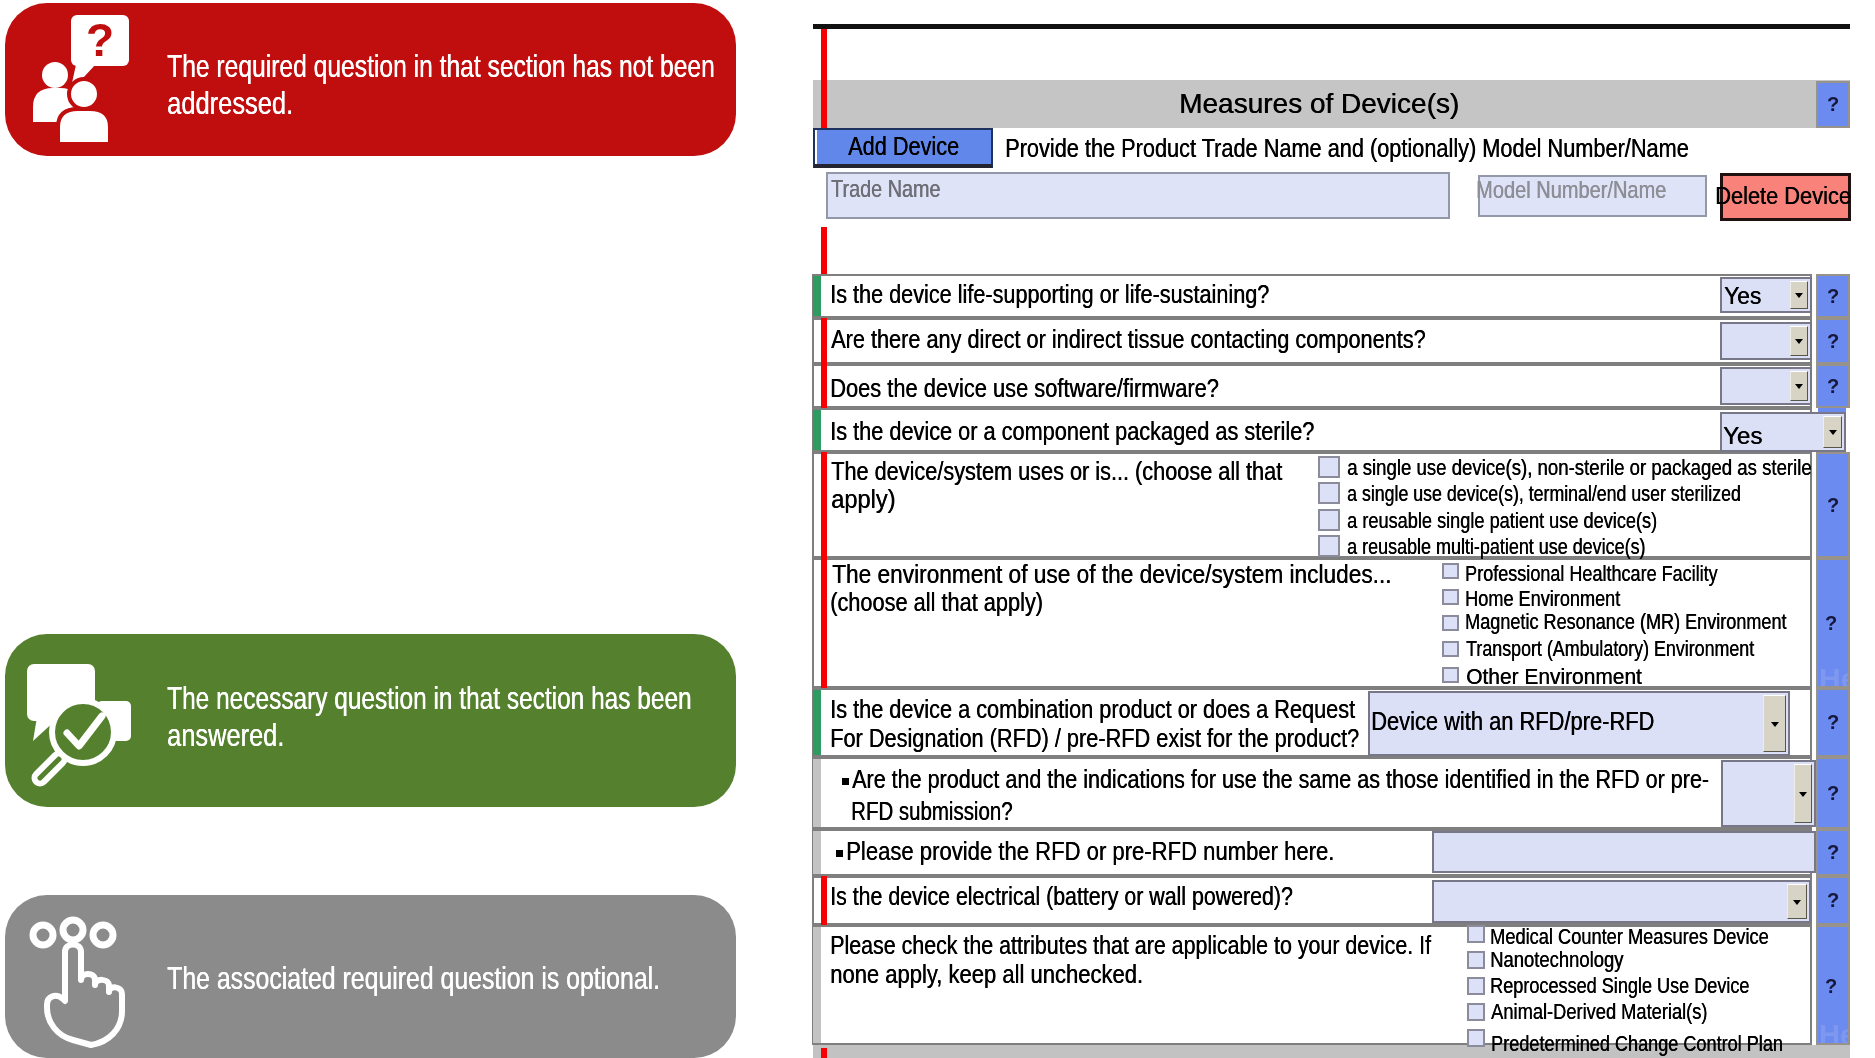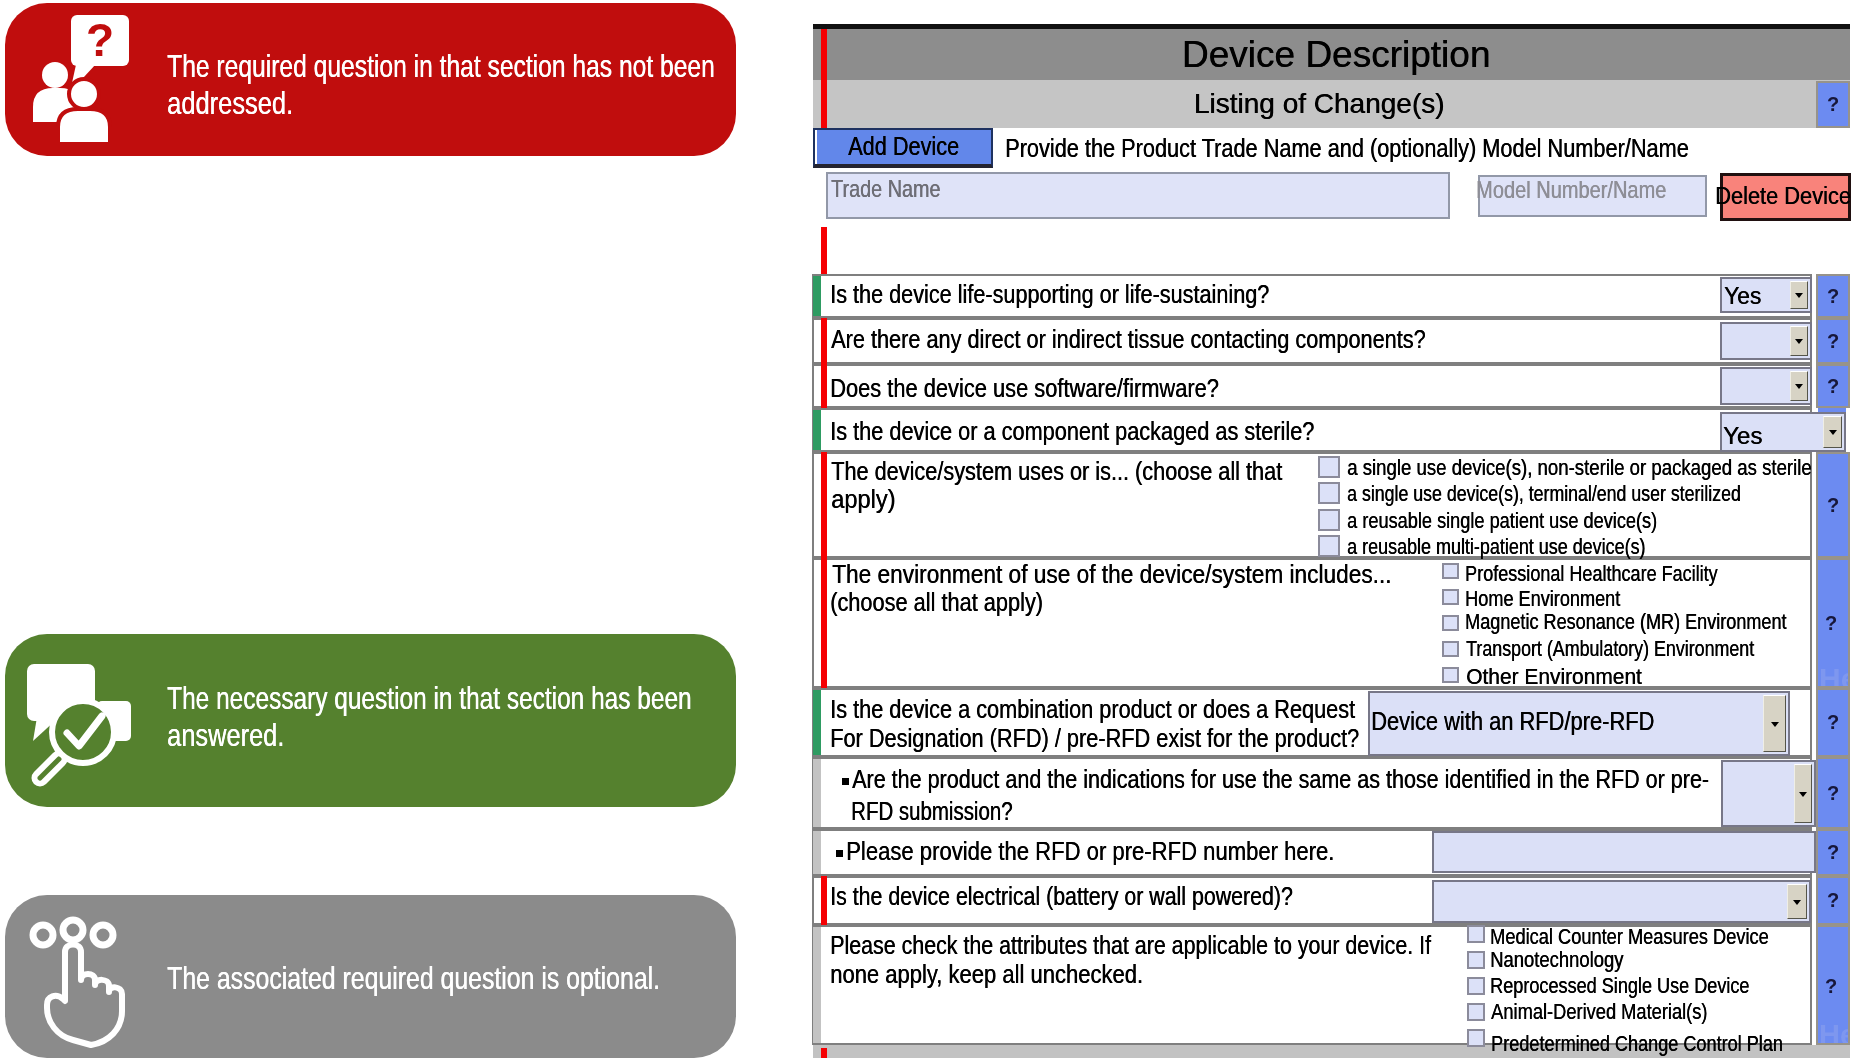--- a/index.html
+++ b/index.html
@@ -46,22 +46,21 @@
 <div class="co" style="top:895px;height:163px;background:#8b8b8b">
   <svg style="position:absolute;left:22px;top:13px" width="105" height="145" viewBox="0 0 105 145">
     <circle cx="16" cy="27" r="10" fill="none" stroke="#fff" stroke-width="7"></circle>
     <circle cx="46" cy="22" r="10" fill="none" stroke="#fff" stroke-width="7"></circle>
     <circle cx="76" cy="27" r="10" fill="none" stroke="#fff" stroke-width="7"></circle>
     <path d="M46 132 C30 128 20 114 20 100 L20 97 C20 88 29 85 36 91 L38 93 L38 44 C38 34 54 34 54 44 L54 72 C54 64 68 64 68 72 L68 77 C68 70 82 70 82 78 L82 84 C82 77 95 78 95 86 L95 103 C95 121 82 134 64 137 Z" fill="#8b8b8b" stroke="#fff" stroke-width="6" stroke-linejoin="round"></path>
   </svg>
 </div>
 
 <div class="a" style="left:813px;top:24px;width:1037px;height:5px;background:#111"></div>
-<div class="band" style="top:29px;height:51px;background:#8d8d8d;font-size:37px;padding-left:9px">Device Description</div>
-<div class="band" style="top:80px;height:48px;background:#c5c5c5;font-size:28px;padding-right:25px">Listing of Change(s)</div>
+<div class="band" style="top:80px;height:48px;background:#c5c5c5;font-size:28px;padding-right:25px">Measures of Device(s)</div>
 <div class="a" style="left:813px;top:1045px;width:1037px;height:13px;background:#c2c2c2"></div>
 
 <div class="a" style="left:813px;top:128px;width:180px;height:40px;background:#6287ea;border:2px solid #1e3260;border-bottom:4px solid #242430;box-sizing:border-box;box-shadow:inset 2px 0 0 #fff"></div>
 <div class="inp" style="left:826px;top:172px;width:624px;height:47px"></div>
 <div class="inp" style="left:1478px;top:175px;width:229px;height:42px"></div>
 <div class="a" style="left:1720px;top:173px;width:131px;height:48px;background:#f9837b;border:3px solid #201010;box-sizing:border-box"></div>
 
 <div class="row" style="top:274px;height:44px"></div>
 <div class="row" style="top:318px;height:46px"></div>
 <div class="row" style="top:364px;height:44px"></div>

